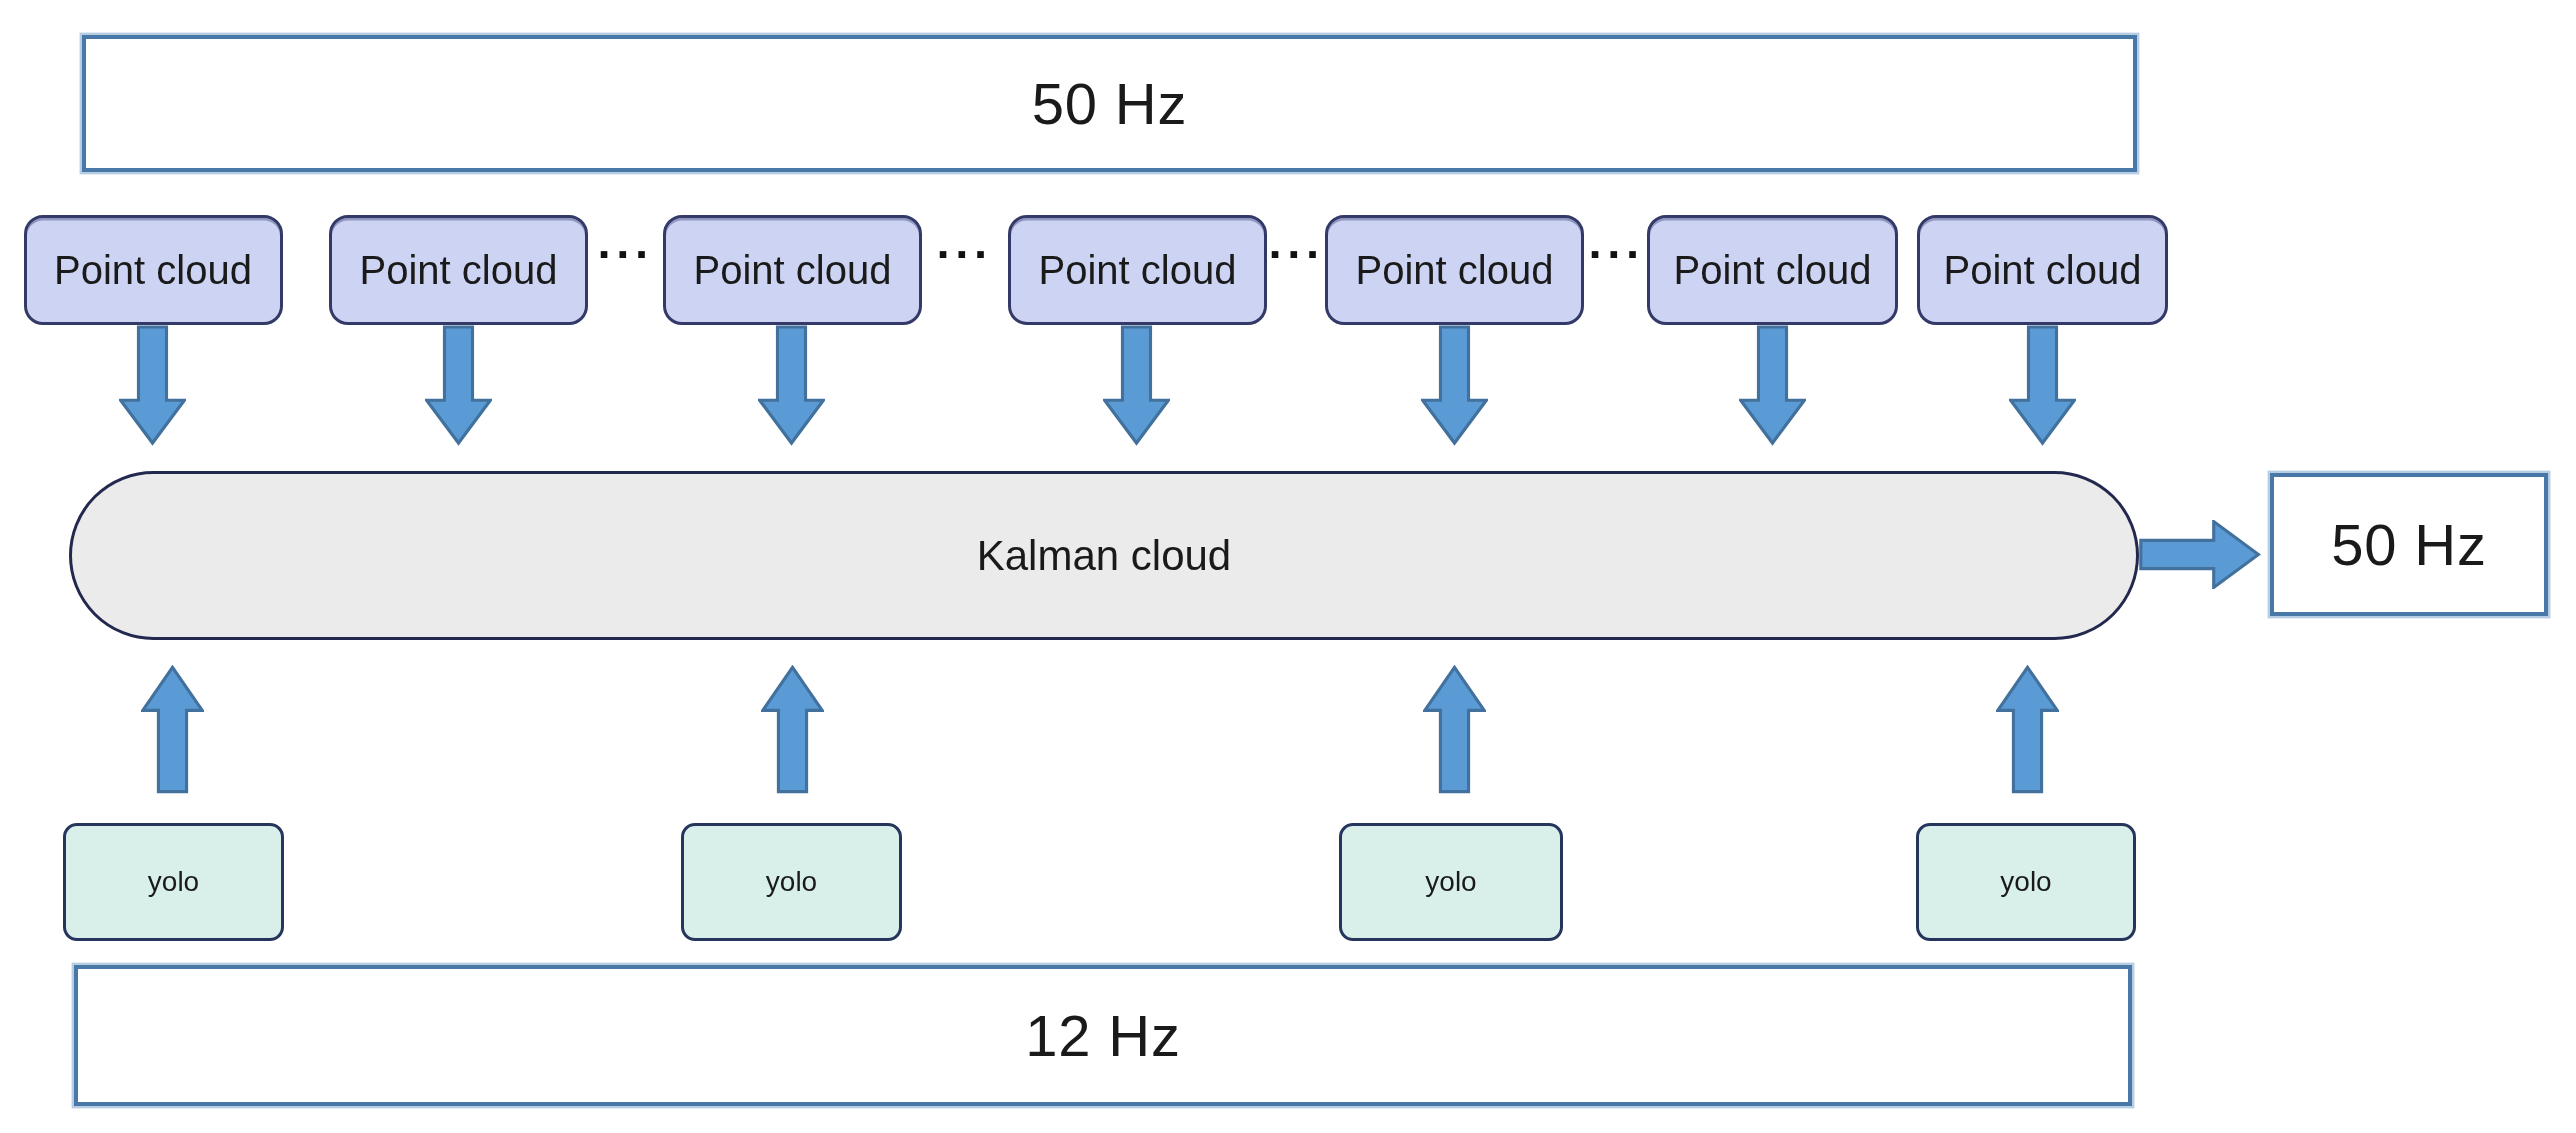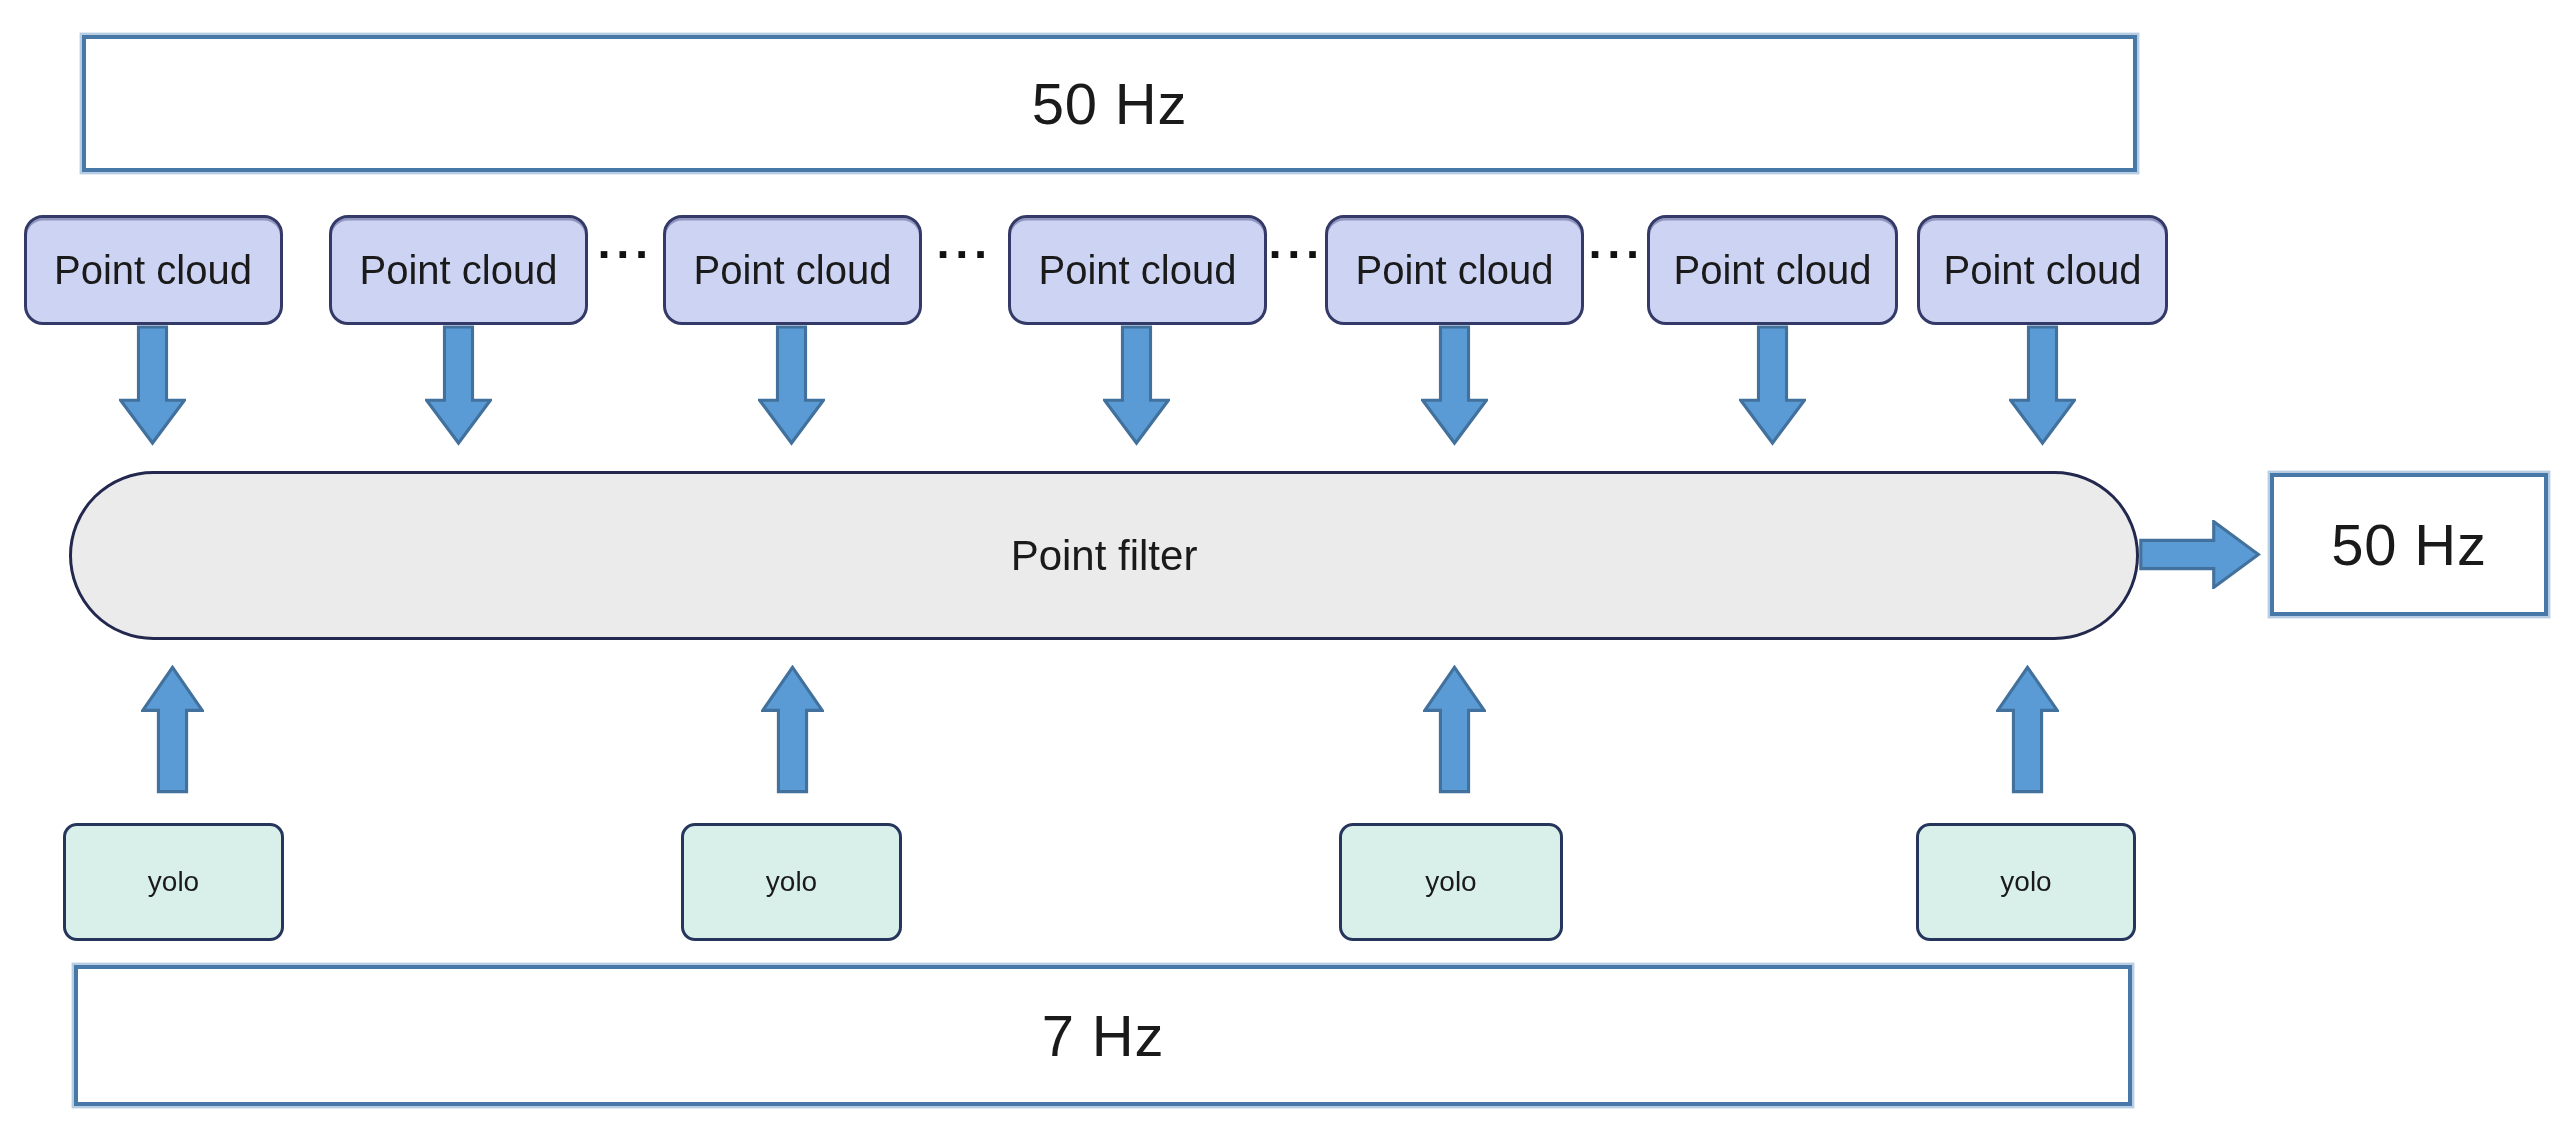--- a/index.html
+++ b/index.html
@@ -171,21 +171,21 @@
         <polygon points="25,3 61,3 61,97 84,97 43,152 2,97 25,97" fill="#5b9bd5"></polygon>
       </svg>
   </div>
   <div class="arrow down-7">
     <svg viewBox="0 0 86 155">
         <polygon points="25,3 61,3 61,97 84,97 43,152 2,97 25,97" fill="#5b9bd5"></polygon>
       </svg>
   </div>
 
   <div class="stadium">
-    <span>Point filter</span>
+    <span>Kalman cloud</span>
   </div>
 
   <div class="arrow right-arrow">
     <svg viewBox="0 0 155 88">
         <polygon points="2,26 95,26 95,2 152,44 95,86 95,62 2,62" fill="#5b9bd5"></polygon>
       </svg>
   </div>
   <div class="rate-box right">
     <span>50 Hz</span>
   </div>
@@ -218,17 +218,17 @@
     <span>yolo</span>
   </div>
   <div class="yolo-box yolo-3">
     <span>yolo</span>
   </div>
   <div class="yolo-box yolo-4">
     <span>yolo</span>
   </div>
 
   <div class="rate-box bottom">
-    <span>7 Hz</span>
+    <span>12 Hz</span>
   </div>
 
 </div>
 
 
 </body></html>

